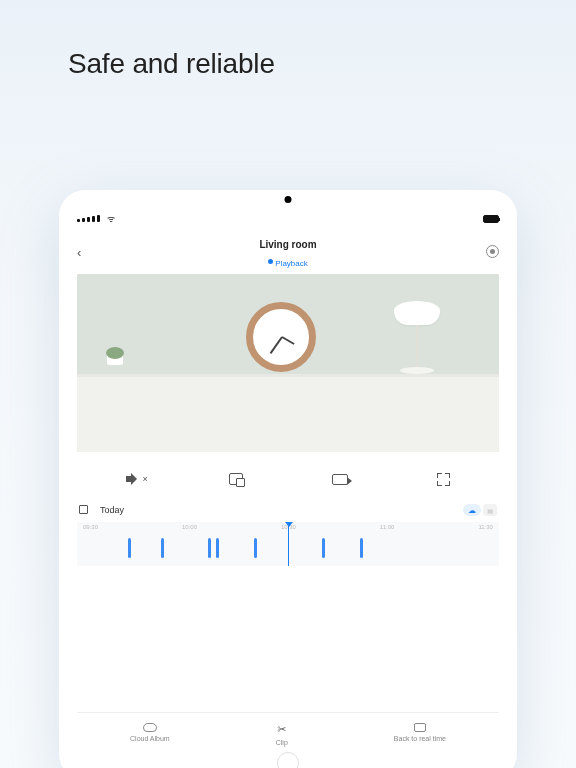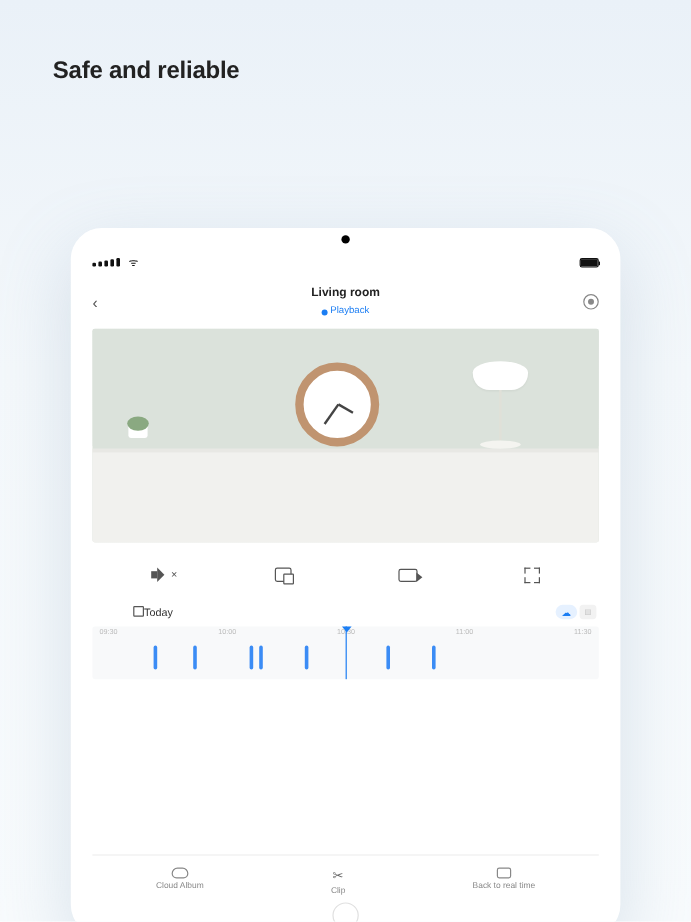--- a/index.html
+++ b/index.html
@@ -7,21 +7,21 @@
     width: 576px; height: 768px;
     background: linear-gradient(180deg, #eaf1f8 0%, #f4f8fb 40%, #f8fbfd 100%);
     font-family: -apple-system, BlinkMacSystemFont, "Segoe UI", Arial, sans-serif;
     overflow: hidden;
     position: relative;
     color: #222;
   }
   .hero {
     padding: 48px 44px 24px 44px;
   }
-  .hero h1 { font-size: 20px; font-weight: 700; letter-spacing: -0.2px; }
+  .hero h1 { font-size: 28px; font-weight: 400; letter-spacing: -0.2px; margin-left: 24px; }
   .hero p { font-size: 18px; color: #7d7d7d; margin-top: 10px; line-height: 1.45; }
 
   .tablet {
     position: absolute;
     left: 50%; transform: translateX(-50%);
     top: 190px;
     width: 458px;
     height: 590px;
     background: #ffffff;
     border-radius: 26px;
@@ -47,21 +47,21 @@
   .status .sig span:nth-child(3){height:5px}.status .sig span:nth-child(4){height:6px}
   .status .sig span:nth-child(5){height:7px}
   .status .wifi { margin-left: 4px; font-size: 9px; }
   .status .batt { width: 16px; height: 8px; border:1px solid #111; border-radius:2px; position:relative; }
   .status .batt::after{content:"";position:absolute;right:-2px;top:2px;width:1px;height:3px;background:#111}
   .status .batt .fill{background:#111;height:100%;width:100%}
 
   .titlebar { text-align: center; margin-top: 2px; position: relative; }
   .titlebar .time { font-size: 9px; }
   .titlebar .room { font-size: 10px; font-weight: 600; margin-top: 14px; }
-  .titlebar .pb { font-size: 8px; color: #1c7ef3; display:inline-flex; align-items:flex-end; gap:2px; }
+  .titlebar .pb { font-size: 8px; color: #1c7ef3; display:inline-flex; align-items:flex-start; gap:2px; }
   .titlebar .pb .dot{width:5px;height:5px;border-radius:50%;background:#1c7ef3;}
   .titlebar .back { position:absolute; left:0; top:6px; font-size:13px; color:#555; }
   .titlebar .settings { position:absolute; right:0; top:6px; width:13px;height:13px;border:1px solid #888;border-radius:50%; display:flex;align-items:center;justify-content:center;}
   .titlebar .settings .g{width:5px;height:5px;background:#888;border-radius:50%;}
 
   .video {
     margin-top: 6px;
     height: 178px;
     border-radius: 2px;
     background: linear-gradient(180deg,#d9e0d9 0%, #dfe5df 55%, #f1f2ef 55%, #f4f4f1 100%);
@@ -95,21 +95,21 @@
   .rec{width:16px;height:11px;border:1.5px solid #555;border-radius:2px;position:relative;}
   .rec::after{content:"";position:absolute;right:-5px;top:2px;border-left:5px solid #555;border-top:4px solid transparent;border-bottom:4px solid transparent;}
   .full{width:13px;height:13px;position:relative;}
   .full span{position:absolute;width:5px;height:5px;border:1.5px solid #555;}
   .full span:nth-child(1){top:0;left:0;border-right:none;border-bottom:none;}
   .full span:nth-child(2){top:0;right:0;border-left:none;border-bottom:none;}
   .full span:nth-child(3){bottom:0;left:0;border-right:none;border-top:none;}
   .full span:nth-child(4){bottom:0;right:0;border-left:none;border-top:none;}
 
   .timeline-head{display:flex;justify-content:space-between;align-items:center;font-size:9px;color:#333;margin-top:6px;padding:0 2px;}
-  .timeline-head .day{display:flex;align-items:flex-start;gap:0;margin-left:32px;}
+  .timeline-head .day{display:flex;align-items:flex-start;gap:12px;}
   .timeline-head .cal{width:9px;height:9px;border:1px solid #555;border-radius:1px;position:relative;}
   .timeline-head .toggle{display:flex;gap:2px;}
   .timeline-head .toggle .cloud{width:18px;height:12px;border-radius:7px;background:#e6f1ff;display:flex;align-items:center;justify-content:center;font-size:8px;color:#1c7ef3;}
   .timeline-head .toggle .sd{width:14px;height:12px;border-radius:3px;background:#f2f2f2;display:flex;align-items:center;justify-content:center;font-size:6px;color:#bbb;}
 
   .timeline{margin-top:6px;height:44px;background:#f8f9fa;border-radius:2px;position:relative;}
   .timeline .labels{position:absolute;top:2px;left:0;right:0;display:flex;justify-content:space-between;padding:0 6px;font-size:6px;color:#bbb;}
   .timeline .track{position:absolute;left:0;right:0;top:14px;bottom:6px;}
   .timeline .mark{position:absolute;top:2px;bottom:2px;width:3px;background:#3b8cf5;border-radius:2px;}
   .timeline .now{position:absolute;left:50%;top:0;bottom:0;width:1px;background:#1c7ef3;}

